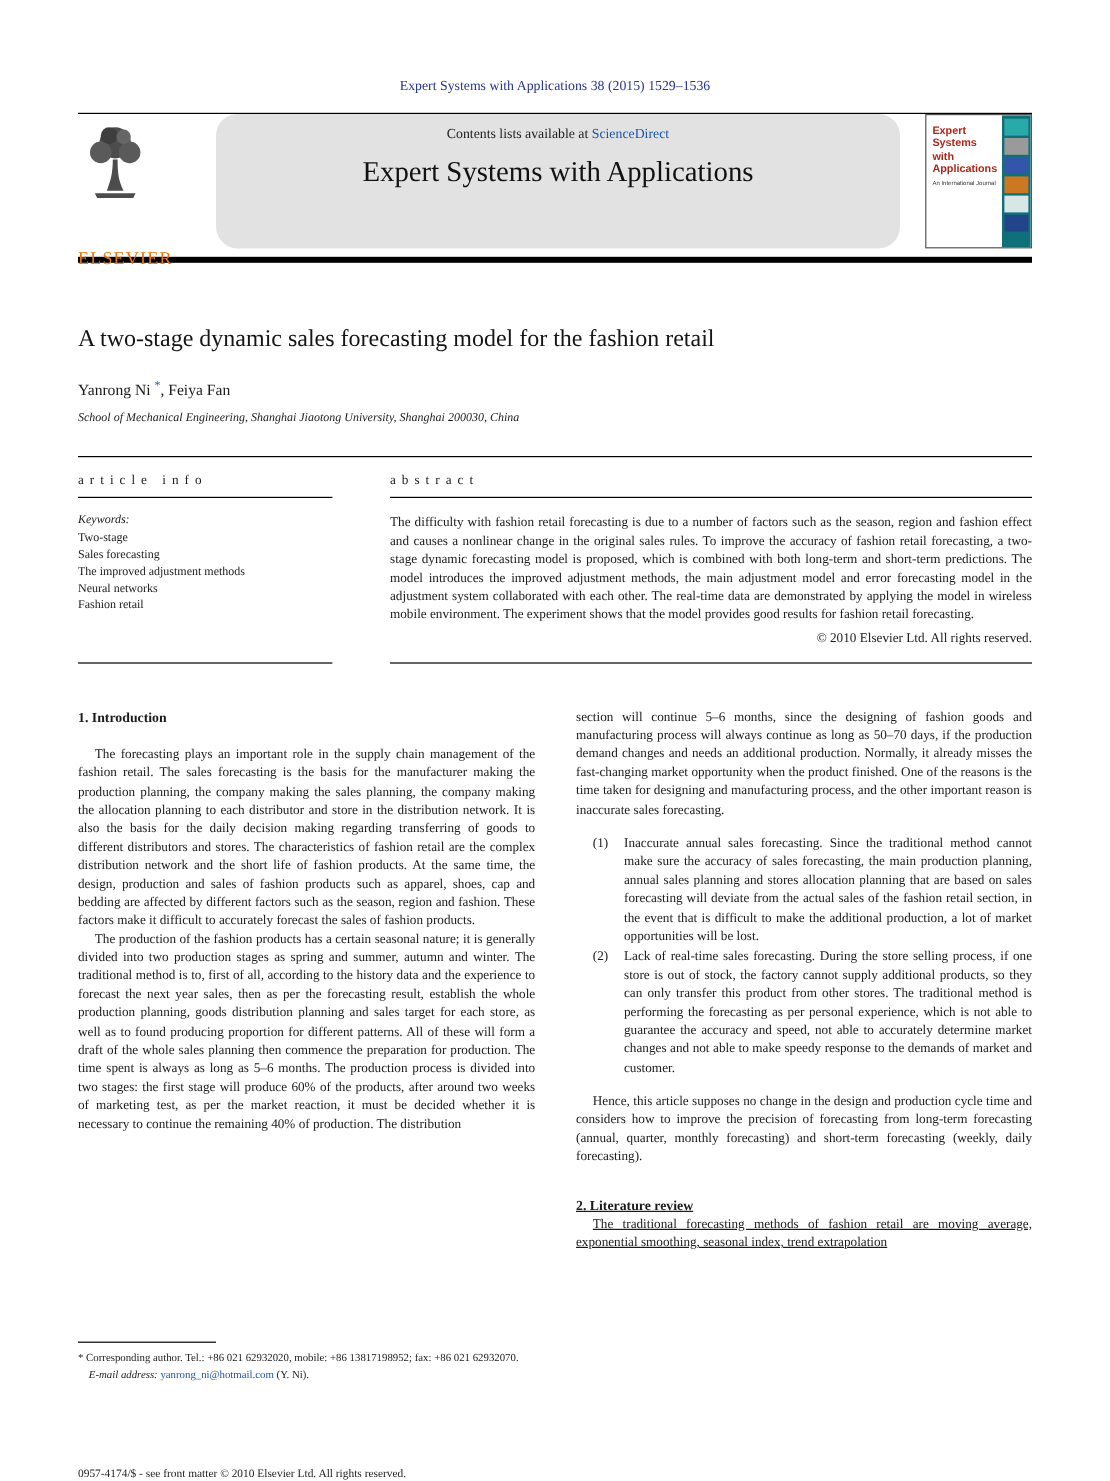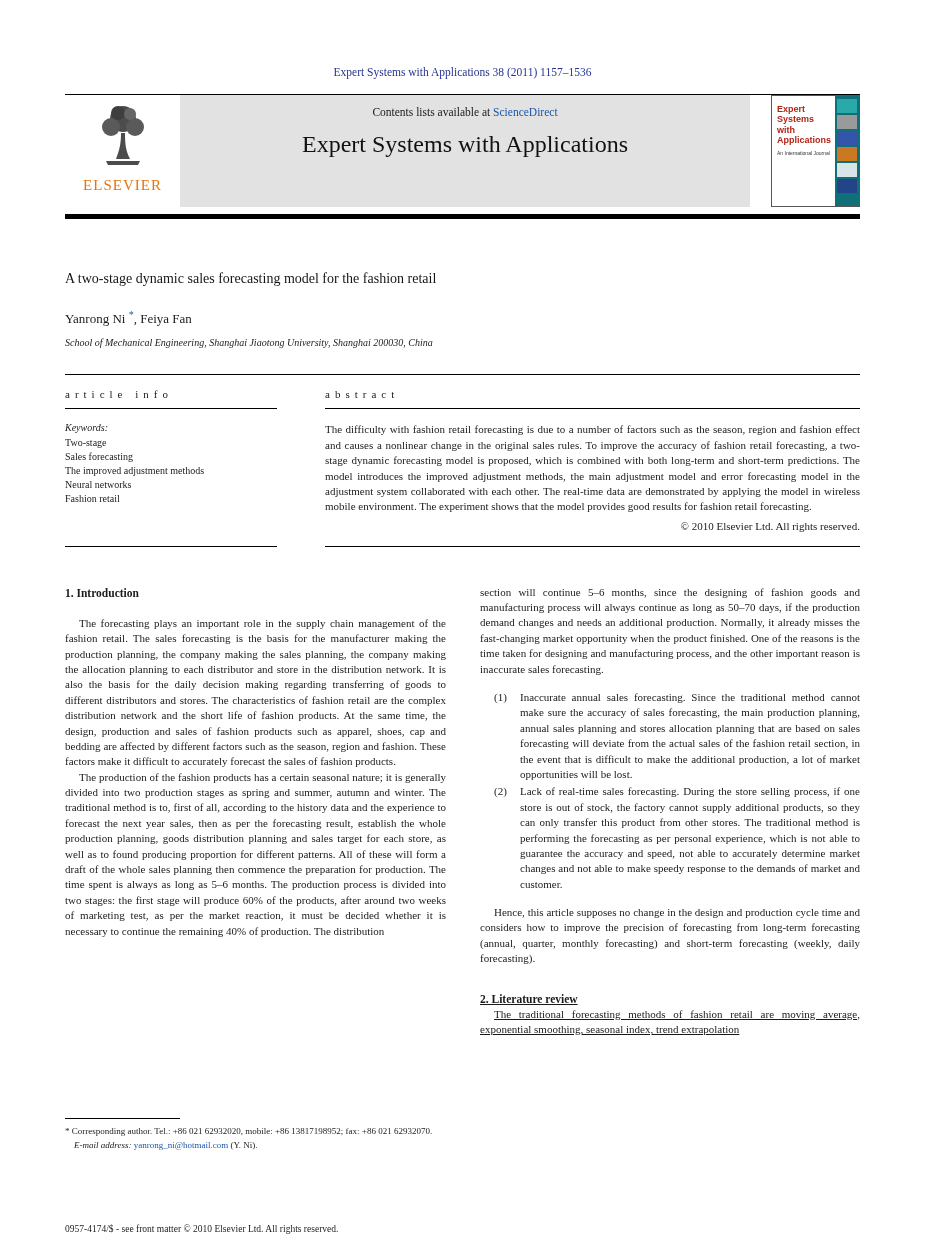--- a/index.html
+++ b/index.html
@@ -22,35 +22,37 @@
     margin: 16px 65px 0 65px;
     border-top: 1px solid #000;
     display: flex;
     align-items: stretch;
     height: 113px;
   }
   .logo-area {
     width: 115px;
     background: #fff;
     display: flex; flex-direction: column;
-    align-items: center; justify-content: flex-start;
+    justify-content: flex-start;
     padding-top: 6px;
+    gap: 30px;
   }
   .elsevier-wordmark {
     font-size: 15px;
     letter-spacing: 1px;
     color: #e8730c;
     margin-top: 2px;
     font-family: "Liberation Serif", serif;
   }
   .banner {
     flex: 1;
     background: #e2e2e2;
     text-align: center;
     padding-top: 11px;
+    border-radius: 18px;
   }
   .contents-line { font-size: 11.5px; color: #1a1a1a; }
   .sciencedirect { color: #1a56a8; }
   .journal-title { font-size: 24px; margin-top: 13px; color: #111; }
   .homepage-line {
     font-size: 10.5px;
     margin-top: 17px;
     letter-spacing: 1.2px;
     font-family: "Liberation Sans", sans-serif;
     color: #222;
@@ -86,21 +88,21 @@
     display: flex; flex-direction: column; gap: 2px;
     padding: 3px 2px;
   }
   .cover-tile { width: 100%; height: 14px; }
   .t1 { background: #2aa9a9; } .t2 { background: #9a9a9a; }
   .t3 { background: #3355aa; } .t4 { background: #cc7722; }
   .t5 { background: #d8e6e6; } .t6 { background: #224488; }
   .thick-rule { margin: 7px 65px 0 65px; height: 5px; background: #000; }
 
   .title-block { margin: 52px 65px 0 65px; }
-  .article-title { font-size: 14px; font-weight: normal; color: #151515; }
+  .article-title { font-size: 20px; font-weight: normal; color: #151515; }
   .authors { margin-top: 22px; font-size: 13px; }
   .star { color: #1a56a8; font-size: 10px; vertical-align: super; }
   .affiliation { margin-top: 10px; font-size: 10px; font-style: italic; }
 
   .info-abstract {
     margin: 26px 65px 0 65px;
     border-top: 1px solid #000;
     display: flex;
     align-items: stretch;
   }
@@ -167,21 +169,21 @@
     left: 65px; top: 1222px;
     font-size: 9.5px;
     line-height: 1.55;
     color: #222;
   }
   .doi { color: #1a56a8; }
 </style>
 </head>
 <body>
 
-<div class="masthead">Expert Systems with Applications 38 (2011) 1157–1536</div>
+<div class="masthead">Expert Systems with Applications 38 (2015) 1529–1536</div>
 
 <div class="header-band">
   <div class="logo-area">
     <span>
       <svg width="62" height="70" viewBox="0 0 62 70" aria-hidden="true">
         <circle cx="31" cy="18" r="13" fill="#4c4c4c"></circle>
         <circle cx="19" cy="26" r="9" fill="#5a5a5a"></circle>
         <circle cx="43" cy="26" r="9" fill="#5a5a5a"></circle>
         <circle cx="26" cy="12" r="7" fill="#3e3e3e"></circle>
         <circle cx="38" cy="13" r="6" fill="#666"></circle>

